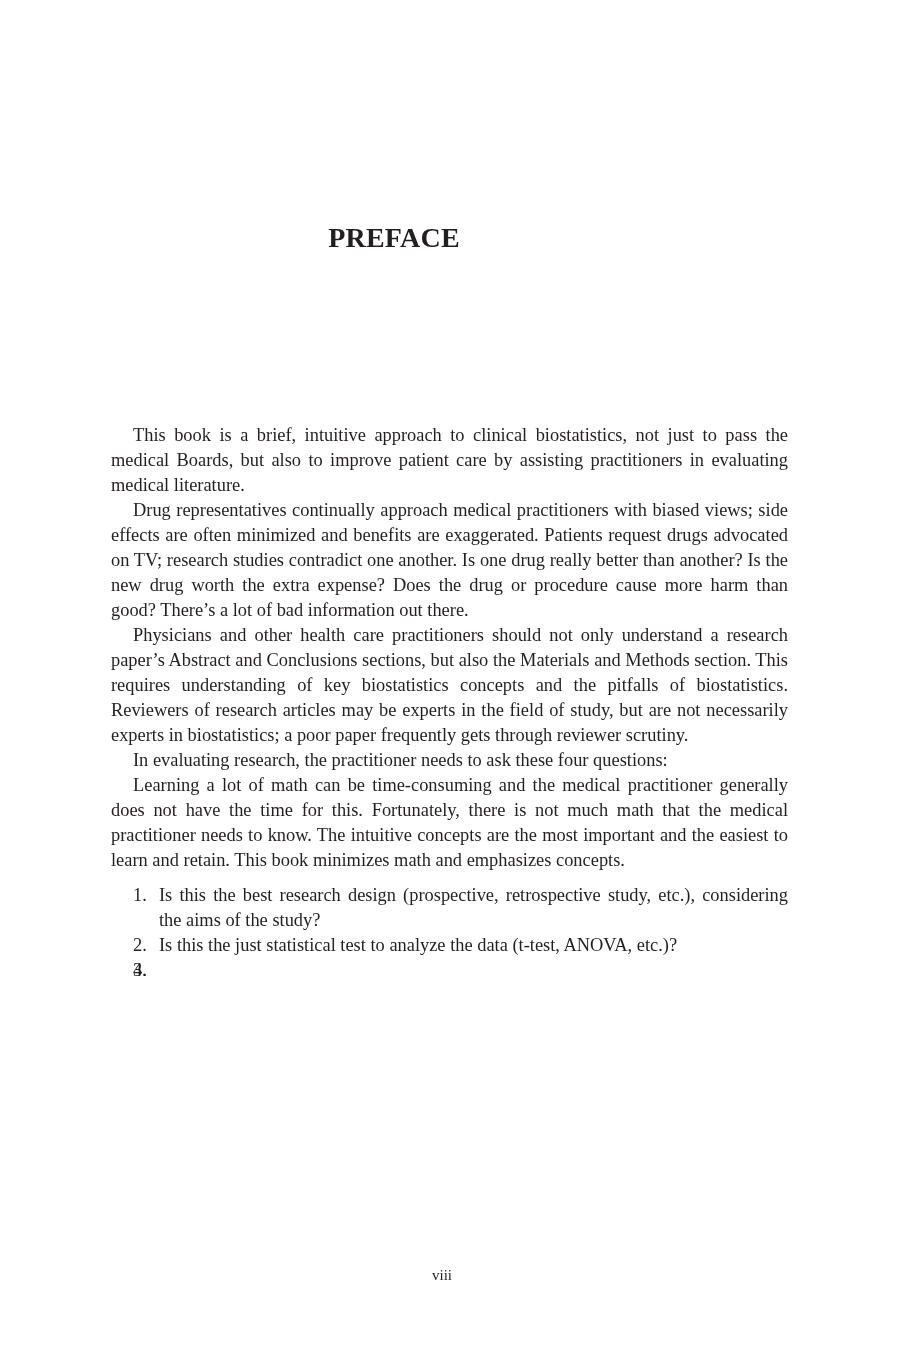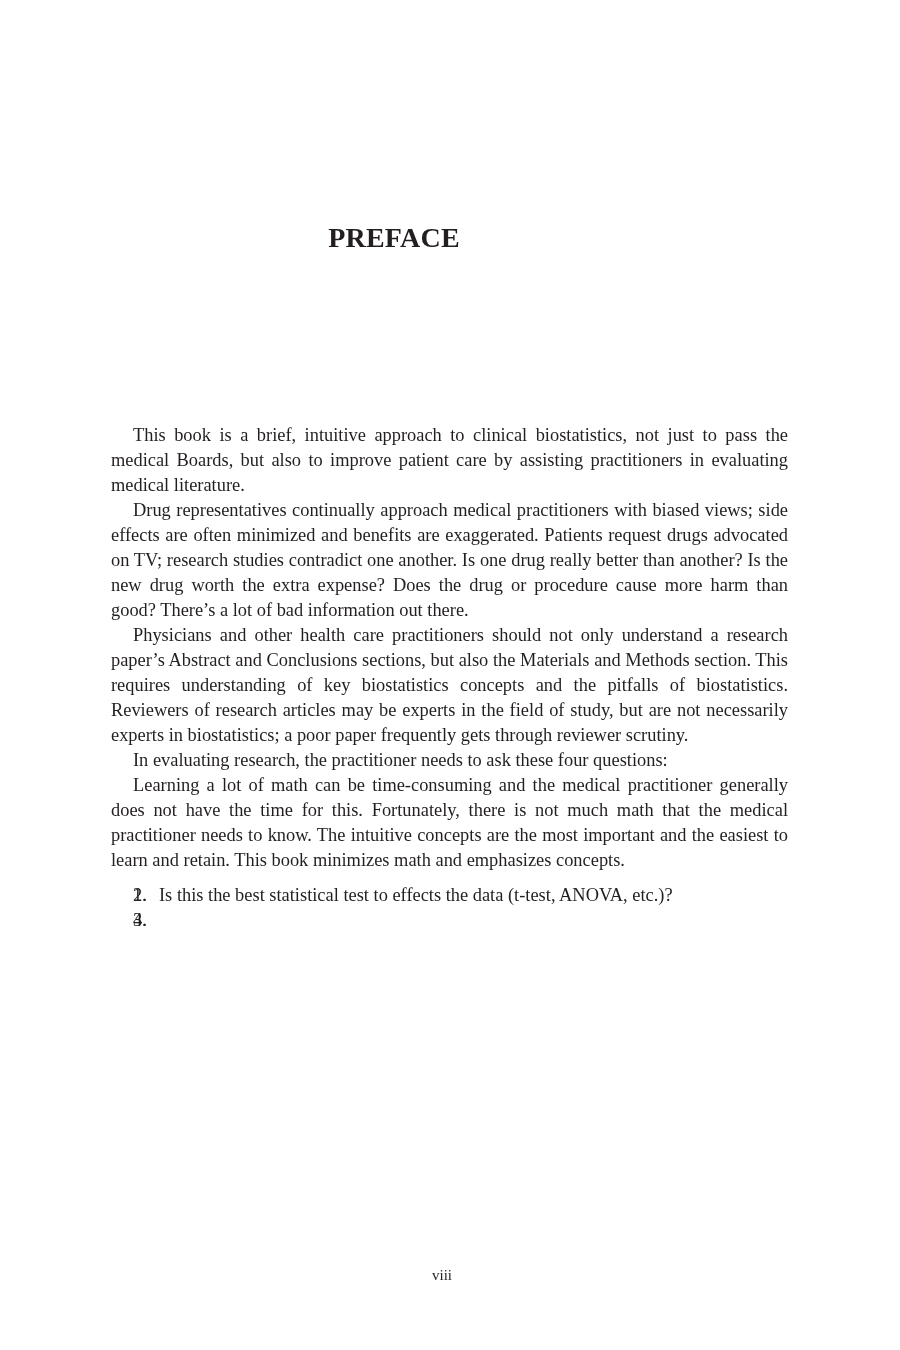--- a/index.html
+++ b/index.html
@@ -73,24 +73,25 @@
 <div class="body-text">
   <p class="para">This book is a brief, intuitive approach to clinical biostatistics, not just to pass the medical Boards, but also to improve patient care by assisting practitioners in evaluating medical literature.</p>
   <p class="para">Drug representatives continually approach medical practitioners with biased views; side effects are often minimized and benefits are exaggerated. Patients request drugs advocated on TV; research studies contradict one another. Is one drug really better than another? Is the new drug worth the extra expense? Does the drug or procedure cause more harm than good? There’s a lot of bad information out there.</p>
   <p class="para">Physicians and other health care practitioners should not only understand a re­search paper’s Abstract and Conclusions sections, but also the Materials and Methods section. This requires understanding of key biostatistics concepts and the pitfalls of biostatistics. Reviewers of research articles may be experts in the field of study, but are not necessarily experts in biostatistics; a poor paper frequently gets through reviewer scrutiny.</p>
   <p class="para">In evaluating research, the practitioner needs to ask these four questions:</p>
   <p class="para">Learning a lot of math can be time-consuming and the medical practitioner generally does not have the time for this. Fortunately, there is not much math that the medical practitioner needs to know. The intuitive concepts are the most important and the easiest to learn and retain. This book minimizes math and emphasizes concepts.</p>
 
   <ol class="questions">
     <li>
       <span class="num">1.</span>
+      <span>Is this the best research design (prospective, retrospective study, etc.), con­sidering the aims of the study?</span>
     </li>
     <li>
       <span class="num">2.</span>
-      <span>Is this the best statistical test to effects the data (t-test, ANOVA, etc.)?</span>
+      <span>Is this the just statistical test to analyze the data (t-test, ANOVA, etc.)?</span>
     </li>
     <li>
       <span class="num">3.</span>
     </li>
     <li>
       <span class="num">4.</span>
     </li>
   </ol>
 </div>
 

